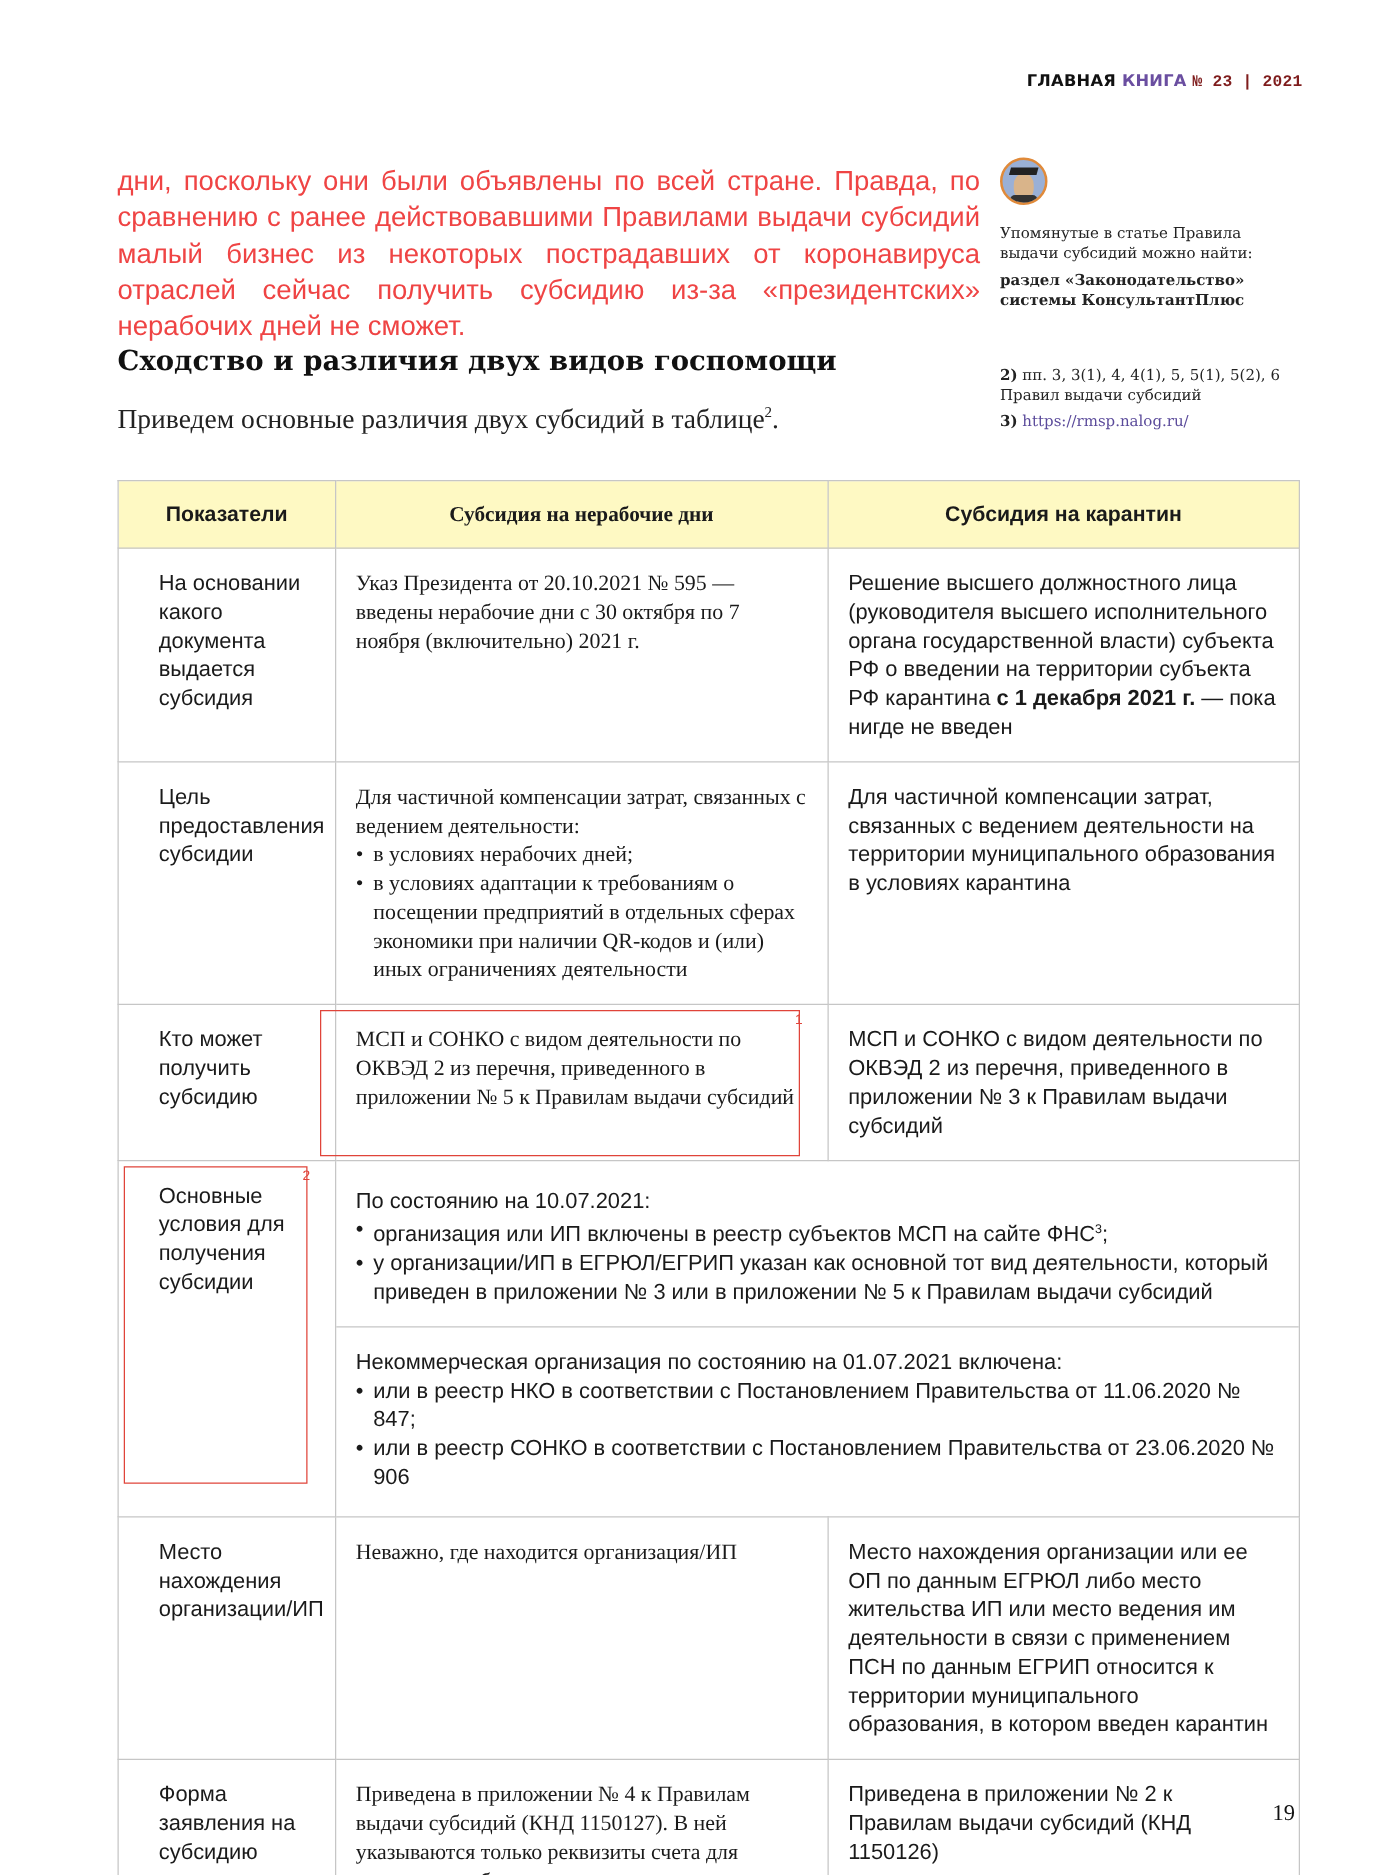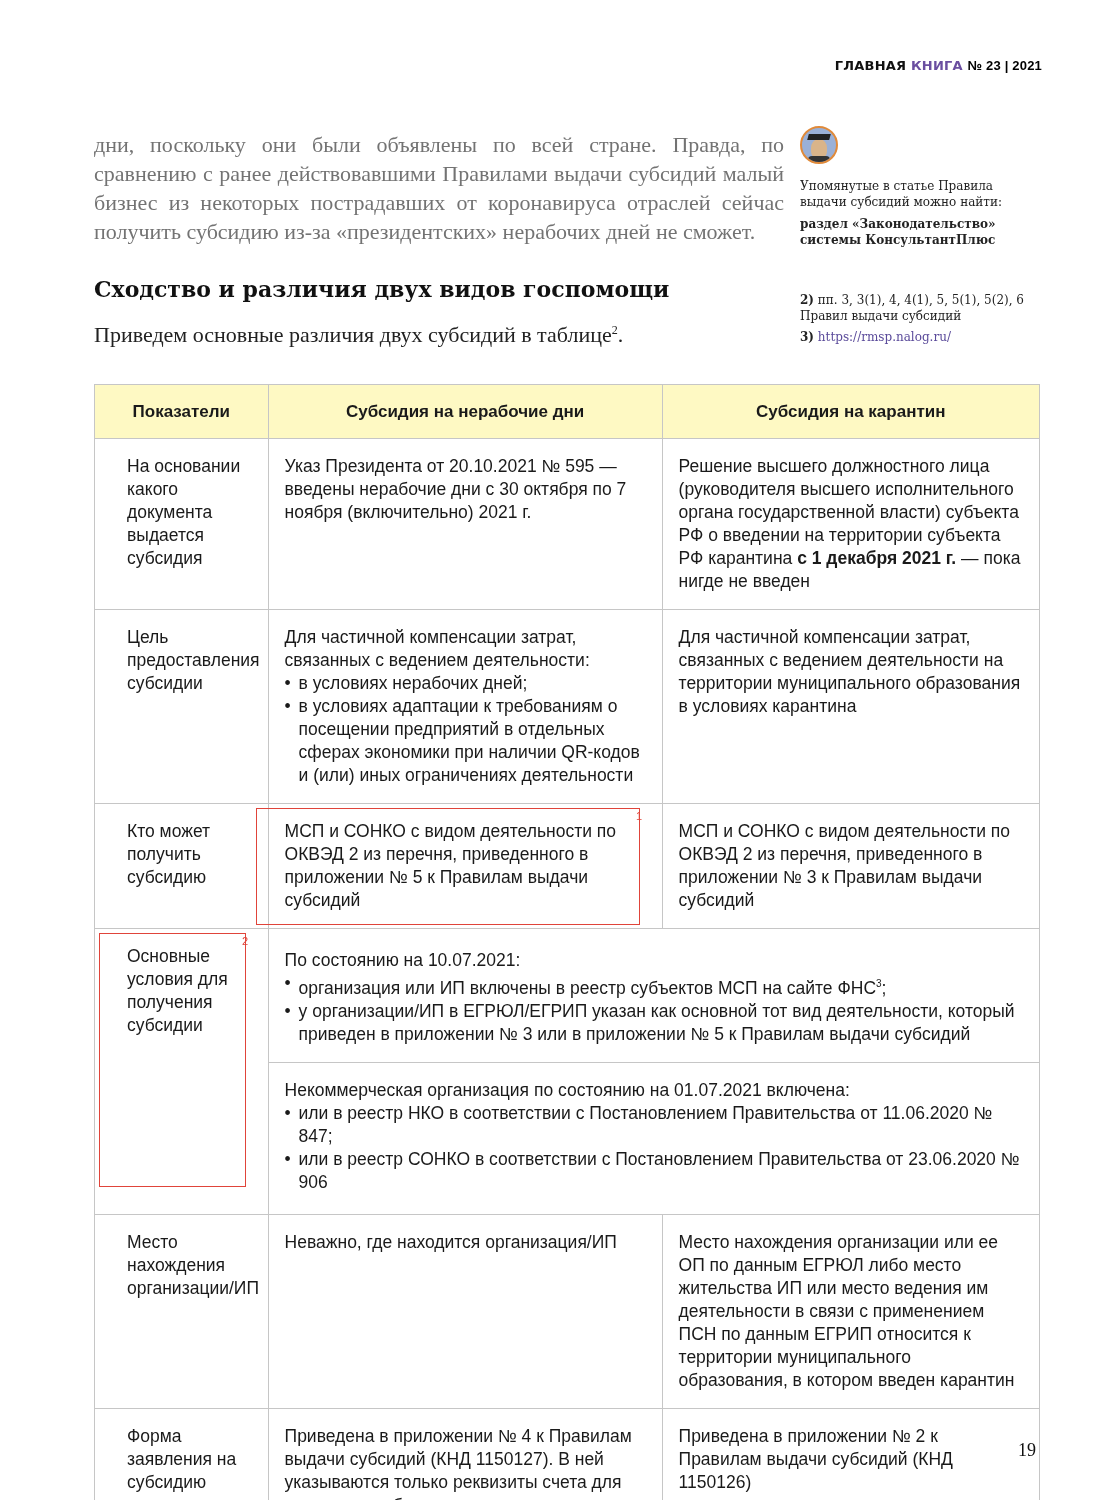--- a/index.html
+++ b/index.html
@@ -1,23 +1,23 @@
 <!DOCTYPE html>
 <html><head>
 <meta charset="utf-8">
 <style>
   html, body { margin: 0; padding: 0; background: #ffffff; }
   body { width: 1104px; height: 1500px; position: relative; overflow: hidden; color: #1a1a1a; }
 
   .masthead { position: absolute; top: 58px; right: 62px; font-family: "DejaVu Sans", sans-serif; font-weight: bold; font-size: 13px; letter-spacing: 0.2px; }
   .masthead .brand1 { color: #111; }
   .masthead .brand2 { color: #6a4ea0; }
-  .masthead .issue { color: #000000; font-family: Liberation Sans, sans-serif; }
+  .masthead .issue { color: #7f1d1d; font-family: Liberation Mono, monospace; }
 
-  .lead { position: absolute; left: 94px; top: 130px; width: 690px; font-family: Liberation Serif, serif; font-size: 22px; line-height: 29px; color: #737373; }
+  .lead { position: absolute; left: 94px; top: 130px; width: 690px; font-family: Liberation Sans, sans-serif; font-size: 22px; line-height: 29px; color: #ef4444; }
   .lead p { margin: 0; text-align: justify; }
 
   .section-title { position: absolute; left: 94px; top: 276px; font-family: "DejaVu Serif", serif; font-weight: bold; font-size: 22px; color: #111; margin: 0; text-align: right; }
   .intro { position: absolute; left: 94px; top: 322px; font-family: "Liberation Serif", serif; font-size: 22px; color: #222; margin: 0; }
   .intro sup { font-size: 12px; }
 
   .sidebar { position: absolute; left: 800px; top: 126px; width: 230px; font-family: "DejaVu Serif", serif; font-size: 12px; line-height: 16px; color: #222; }
   .avatar { width: 34px; height: 34px; border-radius: 50%; background: #9ab0d6; border: 2px solid #e08a3a; position: relative; overflow: hidden; margin-bottom: 14px; }
   .avatar .face { position: absolute; left: 9px; top: 11px; width: 16px; height: 20px; background: #d9b48a; border-radius: 45% 45% 40% 40%; }
   .avatar .cap { position: absolute; left: 6px; top: 6px; width: 22px; height: 6px; background: #222; transform: skewX(-15deg); }
@@ -26,21 +26,21 @@
   .sidebar .note-bold { font-weight: bold; margin: 0; }
   .footnotes { margin-top: 44px; }
   .footnotes p { margin: 0 0 5px 0; }
   .footnotes b { font-weight: bold; }
   .footnotes .link { color: #5a4a9a; }
 
   table.cmp { position: absolute; left: 94px; top: 384px; width: 946px; border-collapse: collapse; font-family: "Liberation Sans", sans-serif; font-size: 17.5px; line-height: 23px; color: #1a1a1a; }
   table.cmp th, table.cmp td { border: 1.5px solid #c6c6c6; vertical-align: top; padding: 16px 16px 16px 16px; }
   table.cmp th { background: #fef9c3; font-weight: bold; text-align: center; padding: 15px 10px; font-size: 17px; }
   table.cmp th.c1, table.cmp td.c1 { width: 106px; }
-  table.cmp th.c2, table.cmp td.c2 { width: 361px; }
+  table.cmp th.c2, table.cmp td.c2 { width: 361px; font-family: Liberation Serif, serif; }
   table.cmp td.c1 { padding-left: 32px; padding-right: 8px; }
   ul.bul { list-style: none; margin: 0; padding: 0; }
   ul.bul li { position: relative; padding-left: 14px; }
   ul.bul li::before { content: "•"; position: absolute; left: 0; top: 0; }
   td.cond { padding: 12px 16px; }
   td.cond .part { padding: 4px 0; }
   td.cond .sep { border-top: 1.5px solid #c6c6c6; margin: 12px -16px 12px -16px; }
   .hl-box { position: absolute; border: 1.5px solid #e0443a; pointer-events: none; }
   .hl-num { position: absolute; color: #e0443a; font-family: "Liberation Sans", sans-serif; font-size: 11px; }
 

